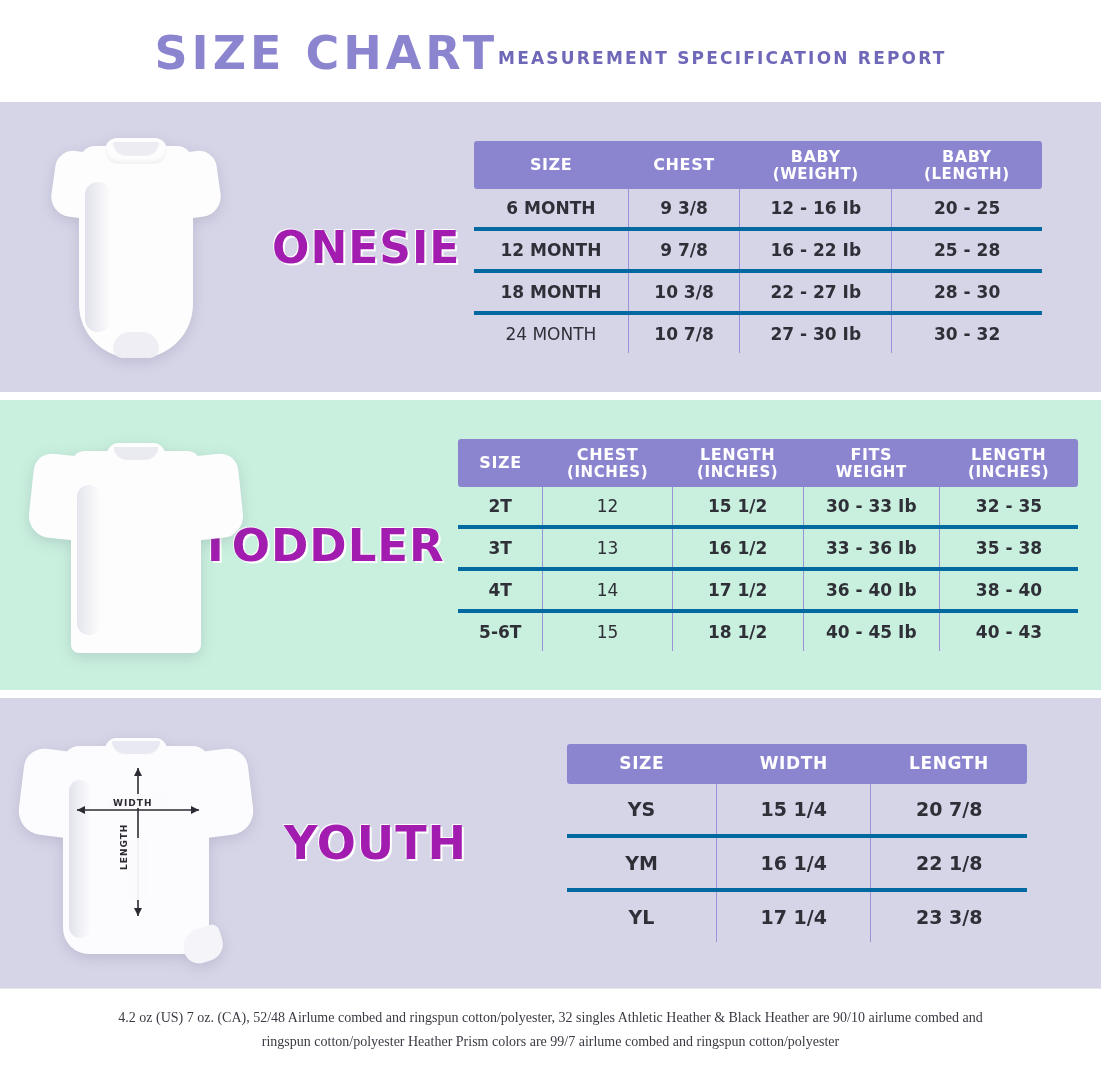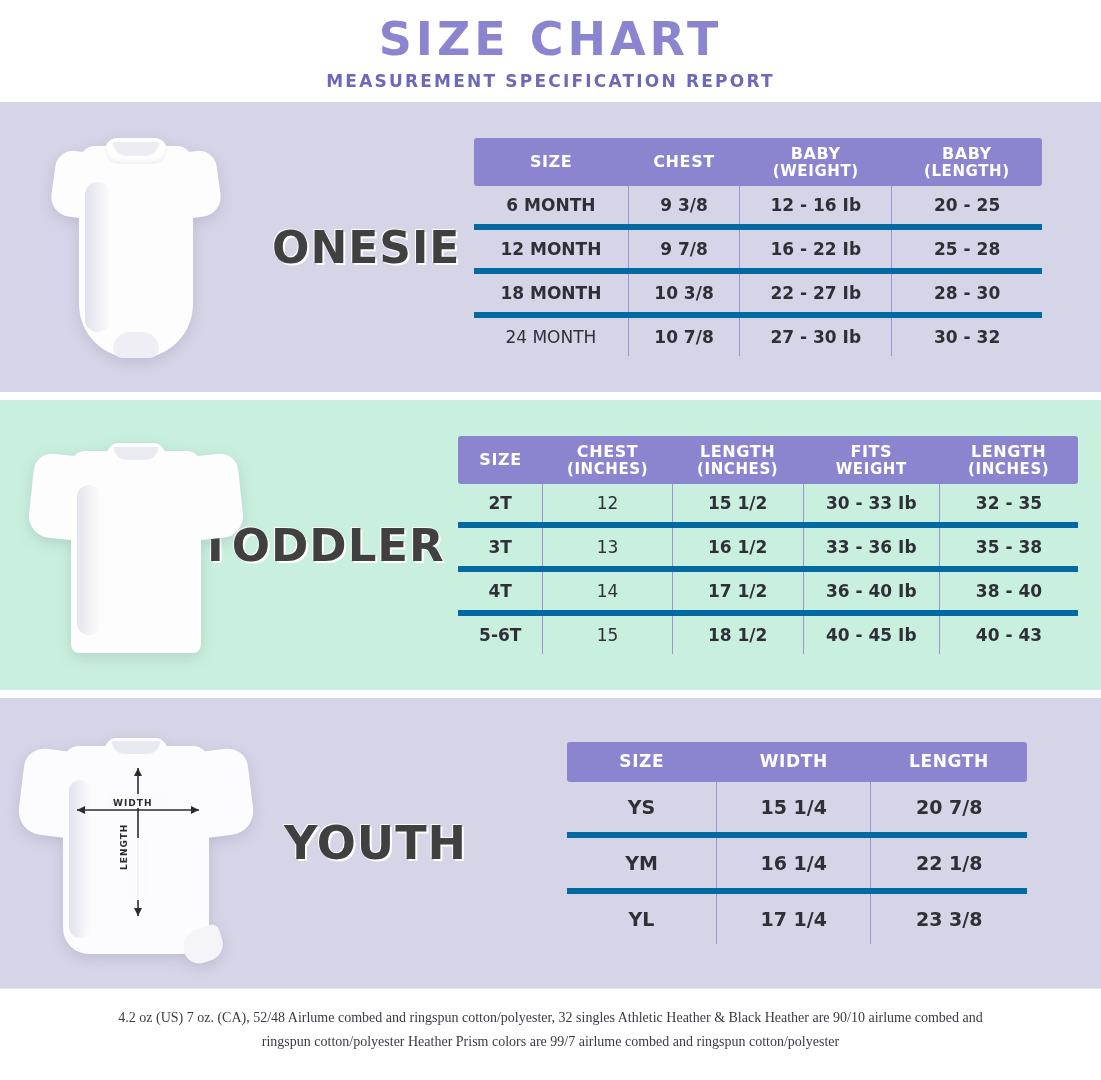--- a/index.html
+++ b/index.html
@@ -20,21 +20,21 @@
     width: 1101px;
     height: 1080px;
     background: #ffffff;
   }
 
   
   .header {
     height: 102px;
     background: #ffffff;
     display: flex;
-    flex-direction: column;
+    flex-direction: row;
     align-items: center;
     justify-content: center;
     padding-top: 4px;
     box-sizing: border-box;
   }
   .header-title {
     font-family: "DejaVu Sans", sans-serif;
     font-weight: bold;
     font-size: 46px;
     letter-spacing: 4px;
@@ -89,21 +89,21 @@
     width: 200px;
     min-width: 200px;
     display: flex;
     align-items: center;
   }
   .section-label {
     font-family: "DejaVu Sans", sans-serif;
     font-weight: bold;
     font-size: 44px;
     letter-spacing: 1px;
-    color: #404040;
+    color: #a21caf;
     text-transform: uppercase;
     white-space: nowrap;
     text-shadow: 2px 2px 0 #ffffff, -1px -1px 0 #ffffff;
   }
   .label-onesie { font-size: 44px; margin-left: 0px; }
   .label-toddler { font-size: 45px; margin-left: -72px; text-align: center; }
   .label-youth { font-size: 46px; margin-left: 12px; }
 
   .table-col {
     flex: 1;
@@ -133,21 +133,21 @@
   table th .sub {
     display: block;
     font-size: 15px;
     font-weight: bold;
   }
   table td {
     font-family: "DejaVu Sans", sans-serif;
     font-size: 17px;
     text-align: center;
     color: #2f2f38;
-    border-bottom: 6px solid #0369a1;
+    border-bottom: 4px solid #0369a1;
     padding: 9px 6px;
     background: transparent;
   }
   table td.sep {
     border-right: 1px solid #9a94d6;
   }
   table tr:last-child td {
     border-bottom: none;
   }
   .b { font-weight: bold; }

